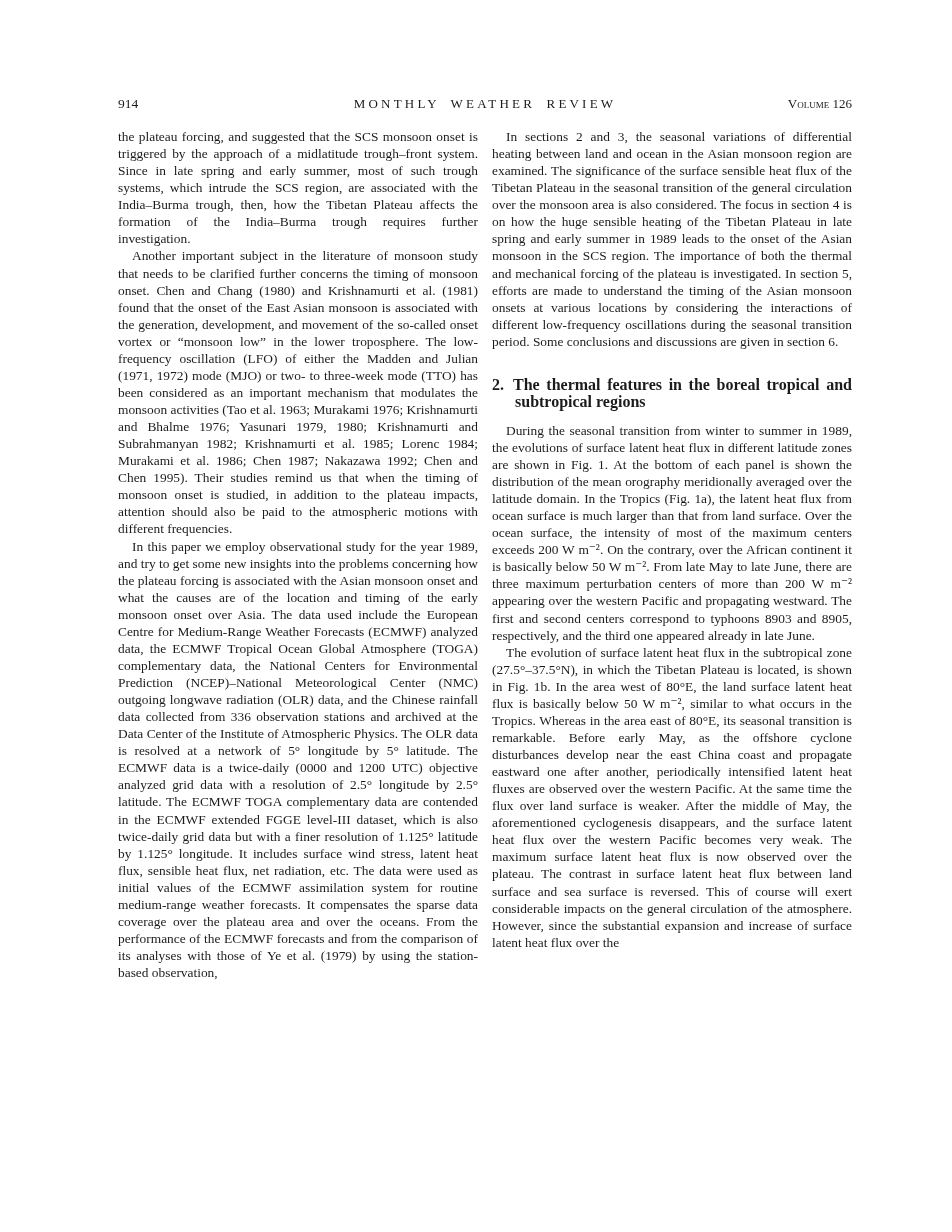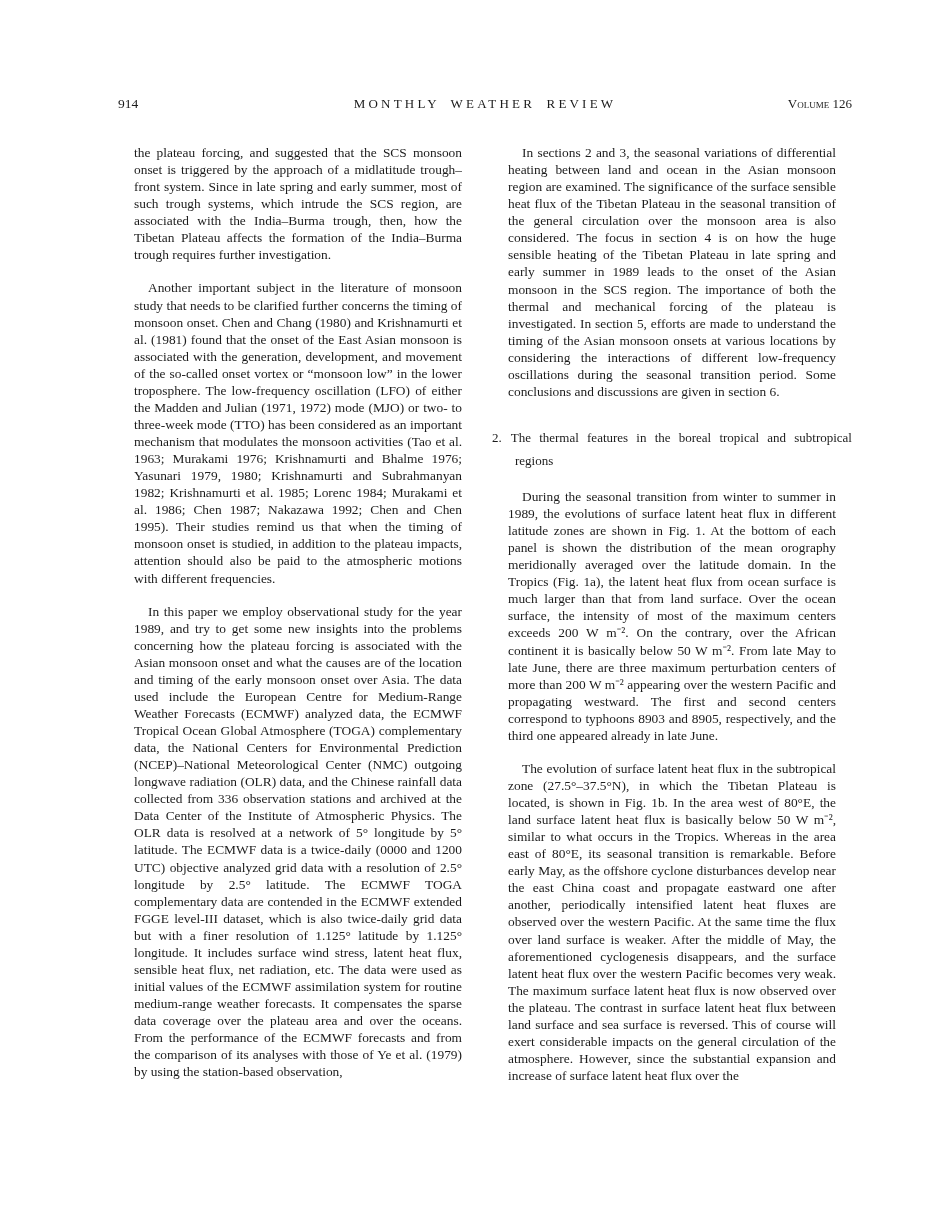--- a/index.html
+++ b/index.html
@@ -24,24 +24,24 @@
   .volume{width:140px;text-align:right;font-variant:small-caps;font-size:13px;}
   .columns{
     position:absolute;left:118px;top:128px;width:734px;
     display:flex;gap:14px;
   }
   .col{
     width:360px;
     font-size:13.4px;line-height:17.07px;
     text-align:justify;
   }
-  .para{margin:16px;padding:0;font-family:Liberation Serif, serif;}
+  .para{margin:0;padding:0;}
   .para.indent{text-indent:14px;}
   .section-heading{
-    font-size:13px;line-height:23px;font-weight:normal;
+    font-size:16px;line-height:17px;font-weight:bold;
     margin:26px 0 12px 0;
     padding-left:23px;text-indent:-23px;
   }
   .sec-num{margin-right:9px;}
 </style>
 </head>
 <body>
 
 <div class="page">
   <header class="running-head">

